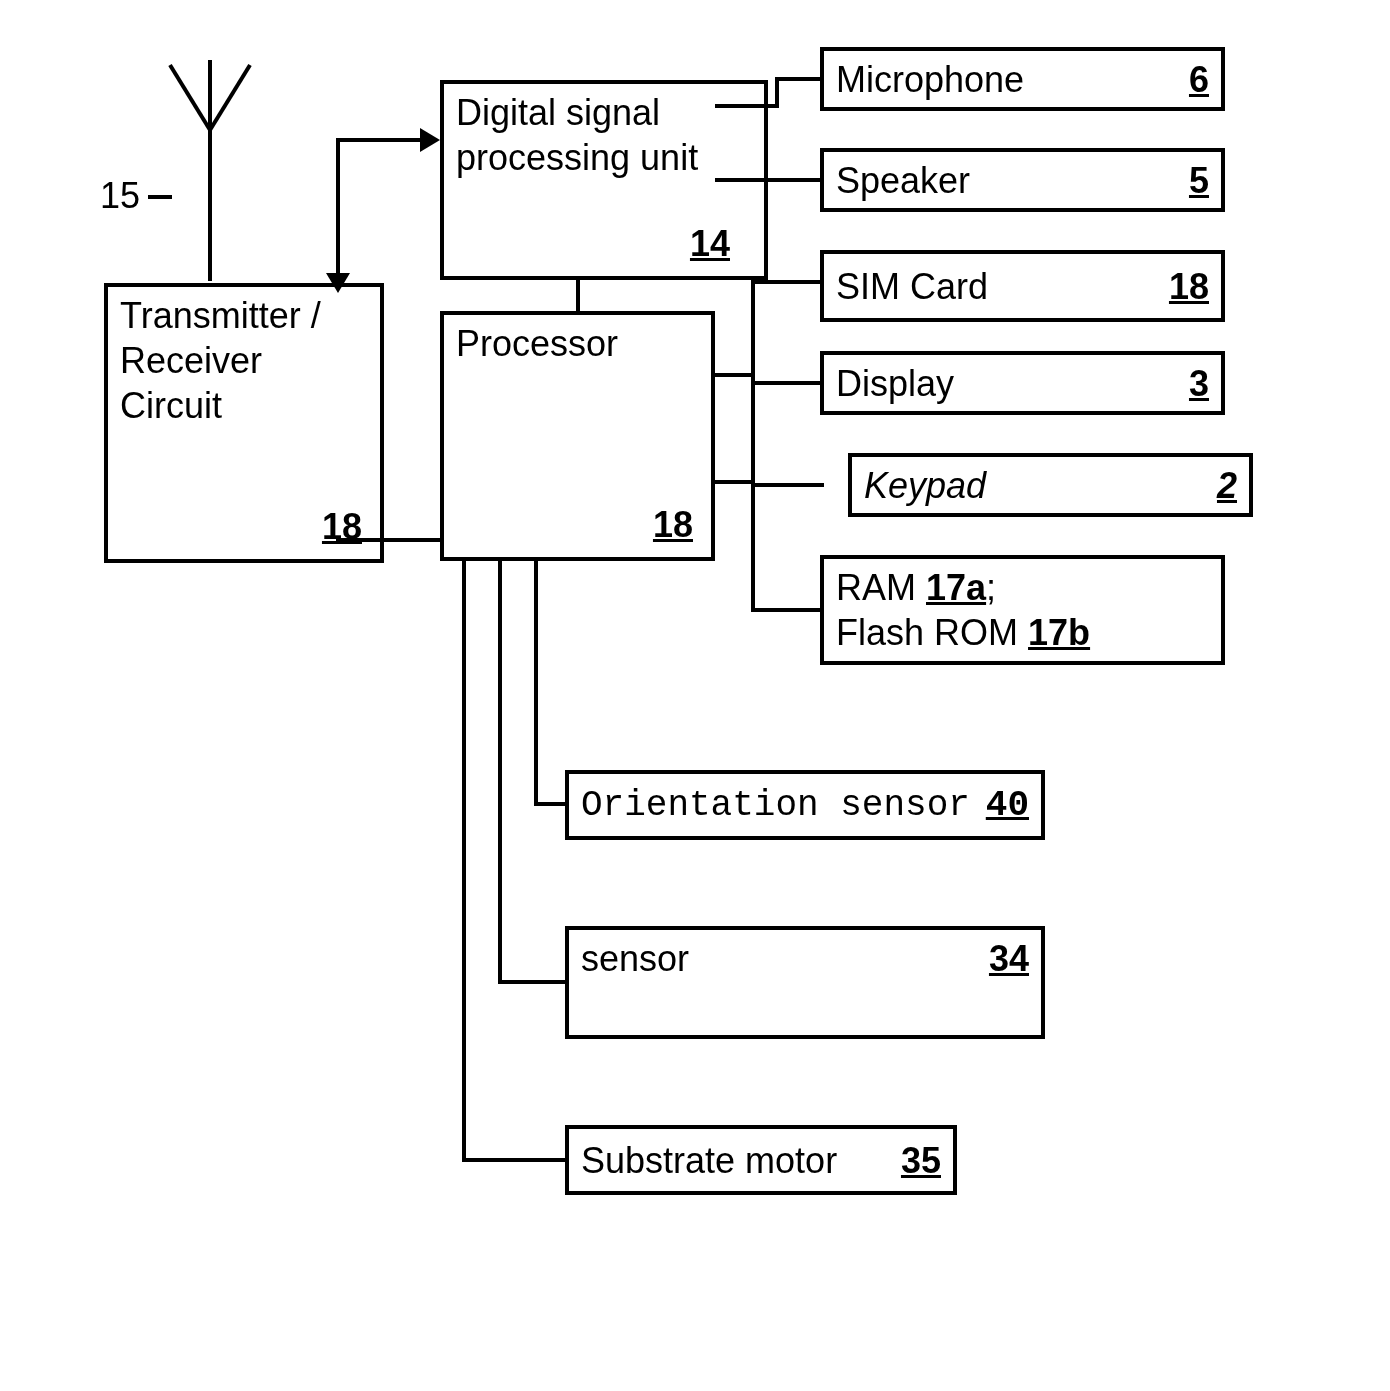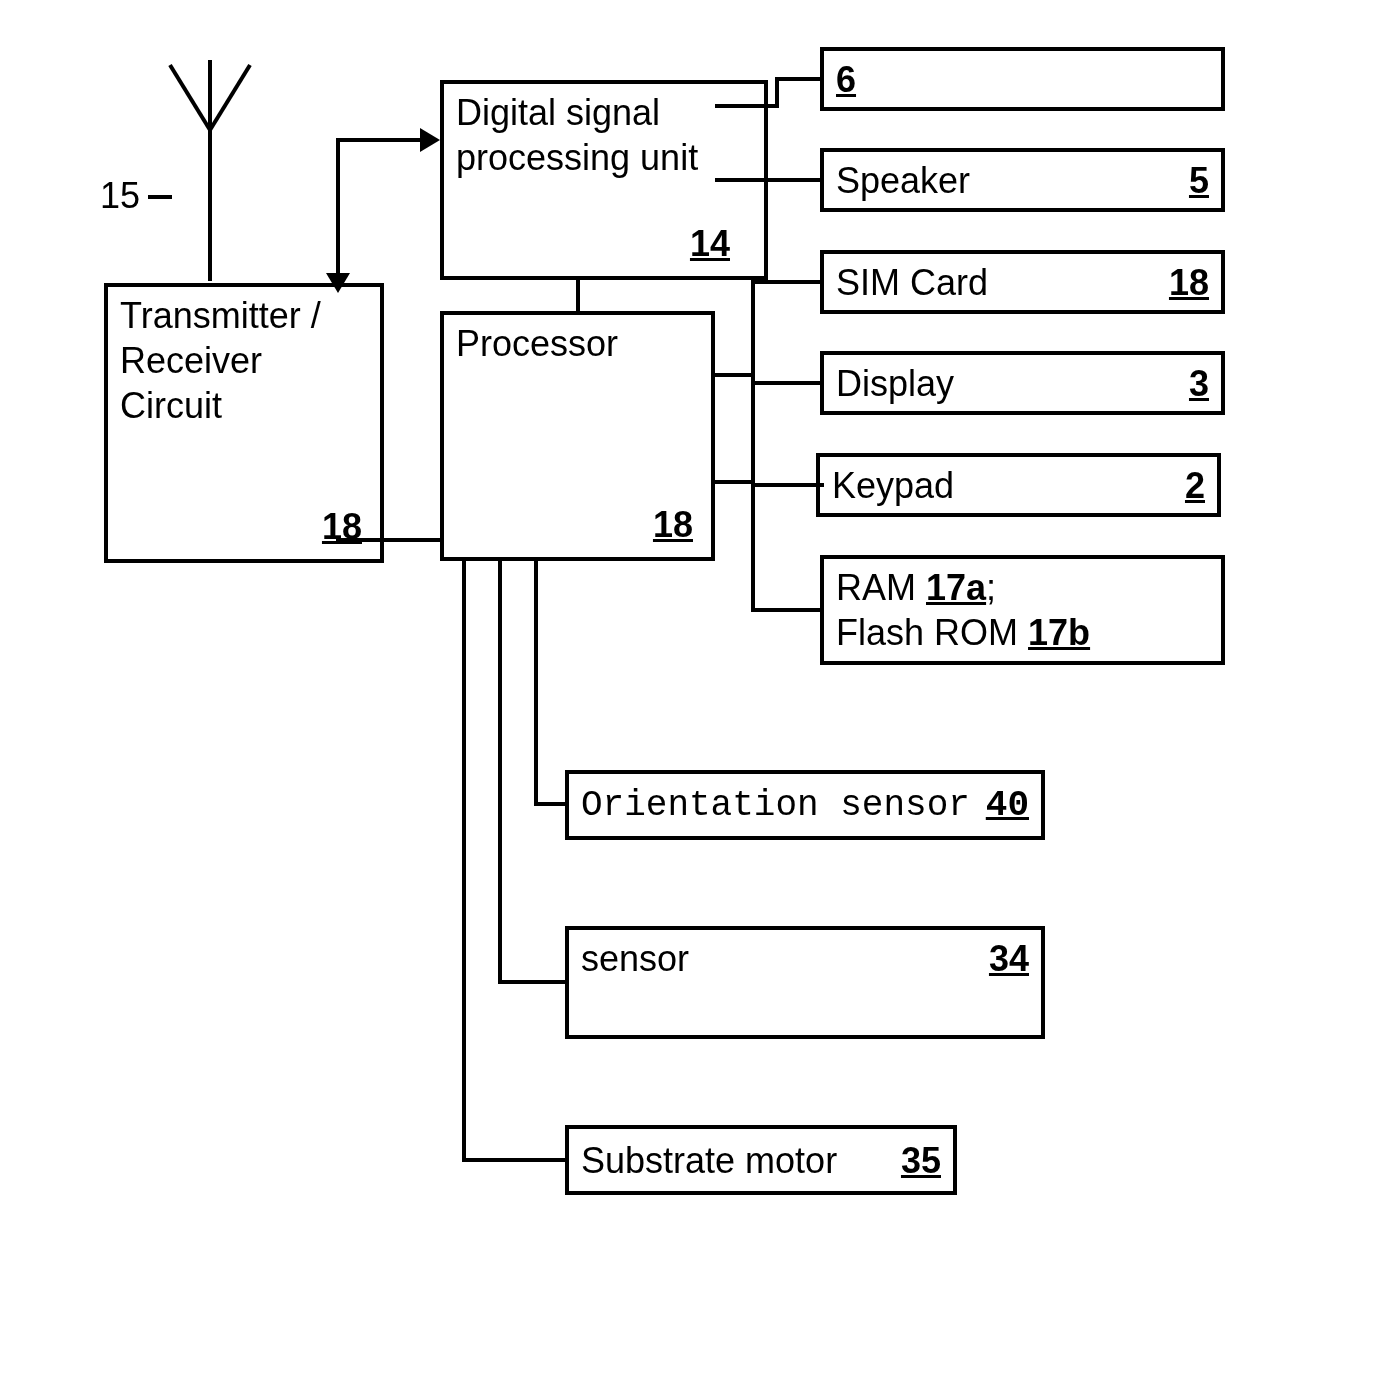--- a/index.html
+++ b/index.html
@@ -77,39 +77,40 @@
   </div>
 
   <div class="box" style="left:440px; top:311px; width:275px; height:250px;">
     <div>Processor</div>
     <div style="position:absolute; right:18px; bottom:10px;">
       <span class="ref">18</span>
     </div>
   </div>
 
   <div class="box" style="left:820px; top:47px; width:405px; height:64px; display:flex; align-items:center;">
+    <span style="flex:1;">Microphone</span>
     <span class="ref">6</span>
   </div>
 
   <div class="box" style="left:820px; top:148px; width:405px; height:64px; display:flex; align-items:center;">
     <span style="flex:1;">Speaker</span>
     <span class="ref">5</span>
   </div>
 
-  <div class="box" style="left:820px; top:250px; width:405px; height:64px; display:flex; align-items:center;">
+  <div class="box" style="left:820px; top:250px; width:405px; height:72px; display:flex; align-items:center;">
     <span style="flex:1;">SIM Card</span>
     <span class="ref">18</span>
   </div>
 
   <div class="box" style="left:820px; top:351px; width:405px; height:64px; display:flex; align-items:center;">
     <span style="flex:1;">Display</span>
     <span class="ref">3</span>
   </div>
 
-  <div class="box" style="left:816px; top:453px; width:405px; height:64px; display:flex; align-items:center;">
+  <div class="box" style="left:848px; top:453px; width:405px; height:64px; display:flex; align-items:center;font-style:italic;">
     <span style="flex:1;">Keypad</span>
     <span class="ref">2</span>
   </div>
 
   <div class="box" style="left:820px; top:555px; width:405px; height:110px;">
     <div>
       <span>RAM </span><span class="ref">17a</span><span>;</span>
     </div>
     <div>
       <span>Flash ROM </span><span class="ref">17b</span>

